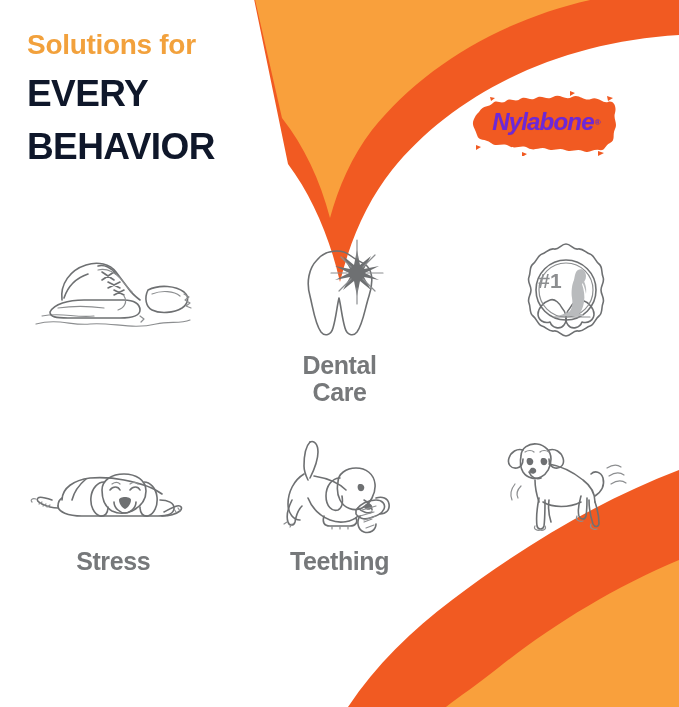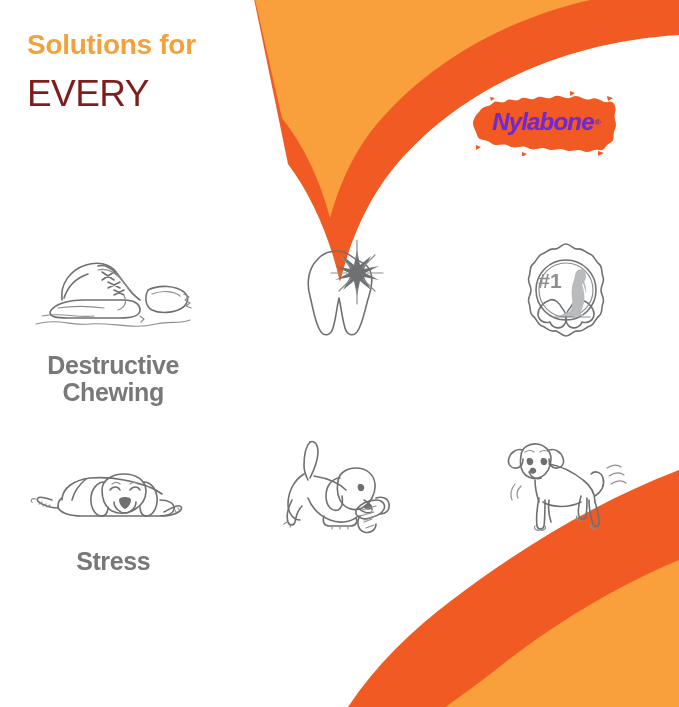--- a/index.html
+++ b/index.html
@@ -42,23 +42,23 @@
     font-size: 28px;
     font-weight: bold;
     letter-spacing: -0.3px;
     color: #F2A13C;
     margin-bottom: 3px;
   }
   #headline .hl-line2,
   #headline .hl-line3 {
     display: block;
     font-size: 37px;
-    font-weight: normal;
+    font-weight: bold;
     letter-spacing: -0.6px;
-    color: #7f1d1d;
+    color: #0f172a;
     margin-bottom: 2px;
     margin-top: 16px;
   }
 
   
   #logo {
     position: absolute;
     left: 470px;
     top: 88px;
     width: 150px;
@@ -179,20 +179,21 @@
       <path fill="#F9A03C" d="M679 560
                C 612 588, 548 628, 498 668
                C 478 684, 460 696, 446 707
                L 679 707 Z"></path>
     </svg>
   </div>
 
   <div id="headline">
     <span class="hl-line1">Solutions for</span>
     <span class="hl-line2">EVERY</span>
+    <span class="hl-line3">BEHAVIOR</span>
   </div>
 
   <div id="logo">
     <svg class="logo-svg" width="150" height="68" viewBox="0 0 150 68" aria-hidden="true">
       <path fill="#F15A22" d="M9 24 C 14 16, 18 20, 23 15 C 27 11, 31 17, 36 13
                C 41 9, 45 15, 50 11 C 56 7, 60 14, 66 10
                C 72 6, 76 13, 83 9 C 90 5, 95 13, 102 9
                C 109 5, 114 14, 121 11 C 128 8, 133 16, 138 14
                C 143 12, 147 18, 145 25
                C 143 31, 148 35, 145 41
@@ -245,22 +246,20 @@
 
           <path class="ln" d="M120 52 C 132 46, 148 48, 156 54 C 162 59, 160 66, 154 70
                                C 146 75, 132 76, 124 72 C 118 69, 116 60, 120 52 Z"></path>
           <path class="ln-thin" d="M124 56 C 134 52, 146 53, 152 58"></path>
 
           <path class="ln-thin" d="M156 56 l5 3 -4 3 5 3 -4 3 5 2"></path>
 
           <path class="ln-thin" d="M112 78 l4 3 -3 3"></path>
         </svg>
       </div>
-      <div class="cell-label">Destructive
-Chewing</div>
     </div>
 
     <div class="cell">
       <div class="cell-icon">
         <svg width="120" height="104" viewBox="0 0 120 104" aria-hidden="true">
 
           <path class="ln" d="M38 22 C 46 12, 62 10, 72 18 C 78 23, 84 24, 88 28
                                C 94 34, 94 46, 90 58
                                C 86 70, 84 86, 78 94
                                C 74 99, 68 97, 66 90
@@ -271,20 +270,22 @@
                                C 27 44, 30 30, 38 22 Z"></path>
 
           <path class="fill-dark" d="M78 12
                    L81 27 L92 18 L85 31 L100 28 L86 35 L100 42 L85 39 L92 52 L81 43
                    L78 58 L75 43 L64 52 L71 39 L56 42 L70 35 L56 28 L71 31 L64 18 L75 27 Z"></path>
 
           <path class="ln-thin" stroke="#C6C8CA" d="M78 2 L78 20 M78 50 L78 66 M52 35 L68 35 M88 35 L104 35
                                                     M62 19 L72 29 M84 41 L96 53 M96 17 L84 29 M72 41 L60 53"></path>
         </svg>
       </div>
+      <div class="cell-label">Dental
+Care</div>
     </div>
 
     <div class="cell">
       <div class="cell-icon">
         <svg width="120" height="104" viewBox="0 0 120 104" aria-hidden="true">
 
           <path class="ln" d="M44 62 C 38 64, 32 70, 32 76 C 32 82, 38 86, 44 84
                                C 46 90, 54 92, 58 87 C 62 82, 60 74, 56 70
                                C 54 66, 49 60, 44 62 Z"></path>
           <path class="ln" d="M76 62 C 82 64, 88 70, 88 76 C 88 82, 82 86, 76 84
@@ -409,20 +410,21 @@
           <path class="fill-dark" d="M102 70 C 106 69, 109 71, 108 74 C 106 77, 101 76, 100 73 Z"></path>
 
           <path class="ln" d="M92 76 C 96 70, 104 66, 112 66 C 118 66, 122 70, 120 75
                                C 118 80, 112 82, 106 84 C 100 86, 94 84, 92 80 Z"></path>
           <path class="ln" d="M112 64 C 118 62, 124 64, 125 70 C 126 76, 122 80, 116 80"></path>
           <path class="ln-thin" d="M98 76 L 112 72 M96 82 L 110 78 M100 86 L 112 82"></path>
           <path class="ln" d="M96 82 C 92 88, 94 96, 100 98 C 106 100, 112 96, 112 90"></path>
           <path class="ln-thin" d="M100 88 l8 -3 M102 94 l8 -3"></path>
         </svg>
       </div>
+      <div class="cell-label">Teething</div>
     </div>
 
     <div class="cell">
       <div class="cell-icon">
         <svg width="150" height="104" viewBox="0 0 150 104" aria-hidden="true">
 
           <path class="ln" d="M30 22 C 30 14, 38 9, 46 10 C 54 11, 60 17, 60 25
                                C 60 33, 56 40, 50 43
                                C 44 46, 36 44, 32 38
                                C 29 33, 29 27, 30 22 Z"></path>

